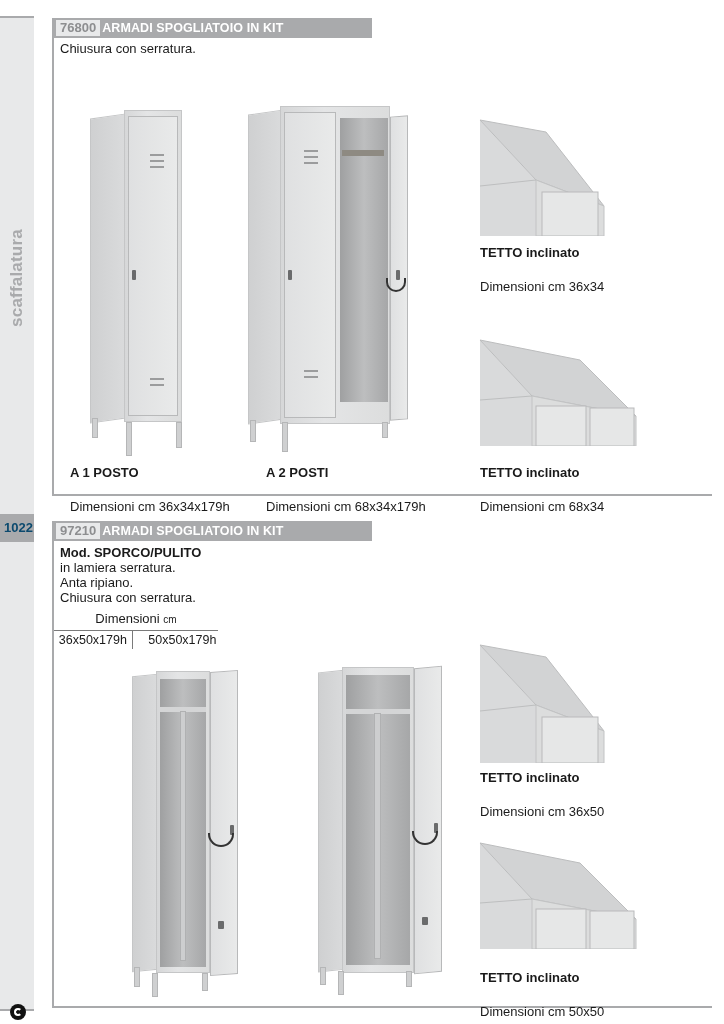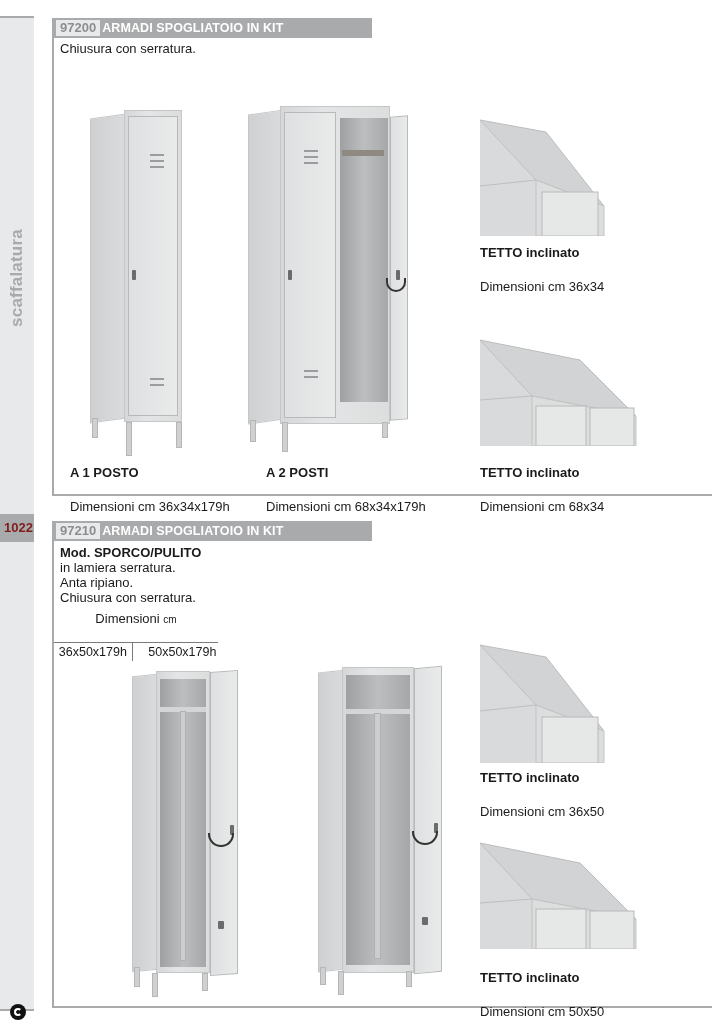--- a/index.html
+++ b/index.html
@@ -3,21 +3,21 @@
 <meta charset="utf-8">
 <style>
   * { box-sizing: border-box; margin: 0; padding: 0; }
   html, body { width: 724px; height: 1024px; background: #ffffff; overflow: hidden; }
   body { position: relative; font-family: "Liberation Sans", "DejaVu Sans", sans-serif; color: #1a1a1a; }
 
   .sidebar { position: absolute; left: 0; top: 16px; width: 34px; height: 995px; background: #e8e9ea; border-top: 2px solid #a9aaac; border-bottom: 2px solid #a9aaac; }
   .sidebar-label { position: absolute; left: 2px; top: 210px; width: 30px; height: 100px; }
   .sidebar-label span { position: absolute; left: 50%; top: 50%; transform: translate(-50%,-50%) rotate(-90deg); font-weight: bold; font-size: 17px; color: #a9aaac; white-space: nowrap; letter-spacing: 0.2px; }
   .page-tab { position: absolute; left: 0; top: 496px; width: 34px; height: 28px; background: #a9aaac; }
-  .page-tab span { position: absolute; left: 4px; top: 6px; font-weight: bold; font-size: 13px; color: #7f1d1d; }
+  .page-tab span { position: absolute; left: 4px; top: 6px; font-weight: bold; font-size: 13px; color: #0c4a6e; }
   .logo { position: absolute; left: 10px; top: 986px; width: 16px; height: 16px; border-radius: 50%; background: #111; }
   .logo::after { content: ""; position: absolute; left: 4px; top: 4px; width: 8px; height: 8px; border-radius: 50%; border: 2px solid #fff; border-right-color: transparent; box-sizing: border-box; }
 
   .section { position: absolute; left: 52px; border-left: 2px solid #a9aaac; border-bottom: 2px solid #a9aaac; }
   .sec1 { top: 18px; width: 660px; height: 478px; }
   .sec2 { top: 521px; width: 660px; height: 487px; border-bottom: 2px solid #a9aaac; }
 
   .hdr { position: absolute; left: 0; top: 0; width: 318px; height: 20px; background: #a9aaac; display: flex; align-items: center; }
   .hdr .code { background: #e8e9ea; color: #8d8e90; font-weight: bold; font-size: 13px; height: 16px; line-height: 16px; padding: 0 4px; margin-left: 2px; }
   .hdr .title { color: #ffffff; font-weight: bold; font-size: 12.5px; margin-left: 2px; letter-spacing: 0.1px; }
@@ -53,21 +53,21 @@
     <span>scaffalatura</span>
   </div>
   <div class="page-tab">
     <span>1022</span>
   </div>
   <div class="logo"></div>
 </div>
 
 <div class="section sec1">
   <div class="hdr">
-    <span class="code">97200</span>
+    <span class="code">76800</span>
     <span class="title">ARMADI SPOGLIATOIO IN KIT</span>
   </div>
   <div class="desc" style="top:23px;">
     <div>Chiusura con serratura.</div>
   </div>
 
   <div class="locker" style="left:34px;top:88px;width:98px;height:350px;">
     <div class="side" style="left:2px;top:10px;width:36px;height:305px;transform:skewY(-8deg);"></div>
     <div class="body" style="left:36px;top:4px;width:58px;height:312px;"></div>
     <div class="door" style="left:40px;top:10px;width:50px;height:300px;"></div>
@@ -147,21 +147,21 @@
     <span class="title">ARMADI SPOGLIATOIO IN KIT</span>
   </div>
   <div class="desc" style="top:24px;">
     <div style="font-weight:bold;">Mod. SPORCO/PULITO</div>
     <div>in lamiera serratura.</div>
     <div>Anta ripiano.</div>
     <div>Chiusura con serratura.</div>
   </div>
 
   <div style="position:absolute;left:0;top:90px;width:164px;">
-    <div style="text-align:center;font-size:13px;line-height:16px;padding-bottom:14px;border-bottom:1px solid #7a7a7a;">
+    <div style="text-align:center;font-size:13px;line-height:16px;padding-bottom:2px;border-bottom:1px solid #7a7a7a;">
       <span>Dimensioni</span>
       <span style="font-size:10px;">cm</span>
     </div>
     <div style="display:flex;font-size:12.5px;line-height:18px;">
       <div style="width:86px;text-align:center;border-right:1px solid #7a7a7a;">36x50x179h</div>
       <div style="width:78px;text-align:center;margin-left:14px;">50x50x179h</div>
     </div>
   </div>
 
   <div class="locker" style="left:76px;top:146px;width:112px;height:330px;">

